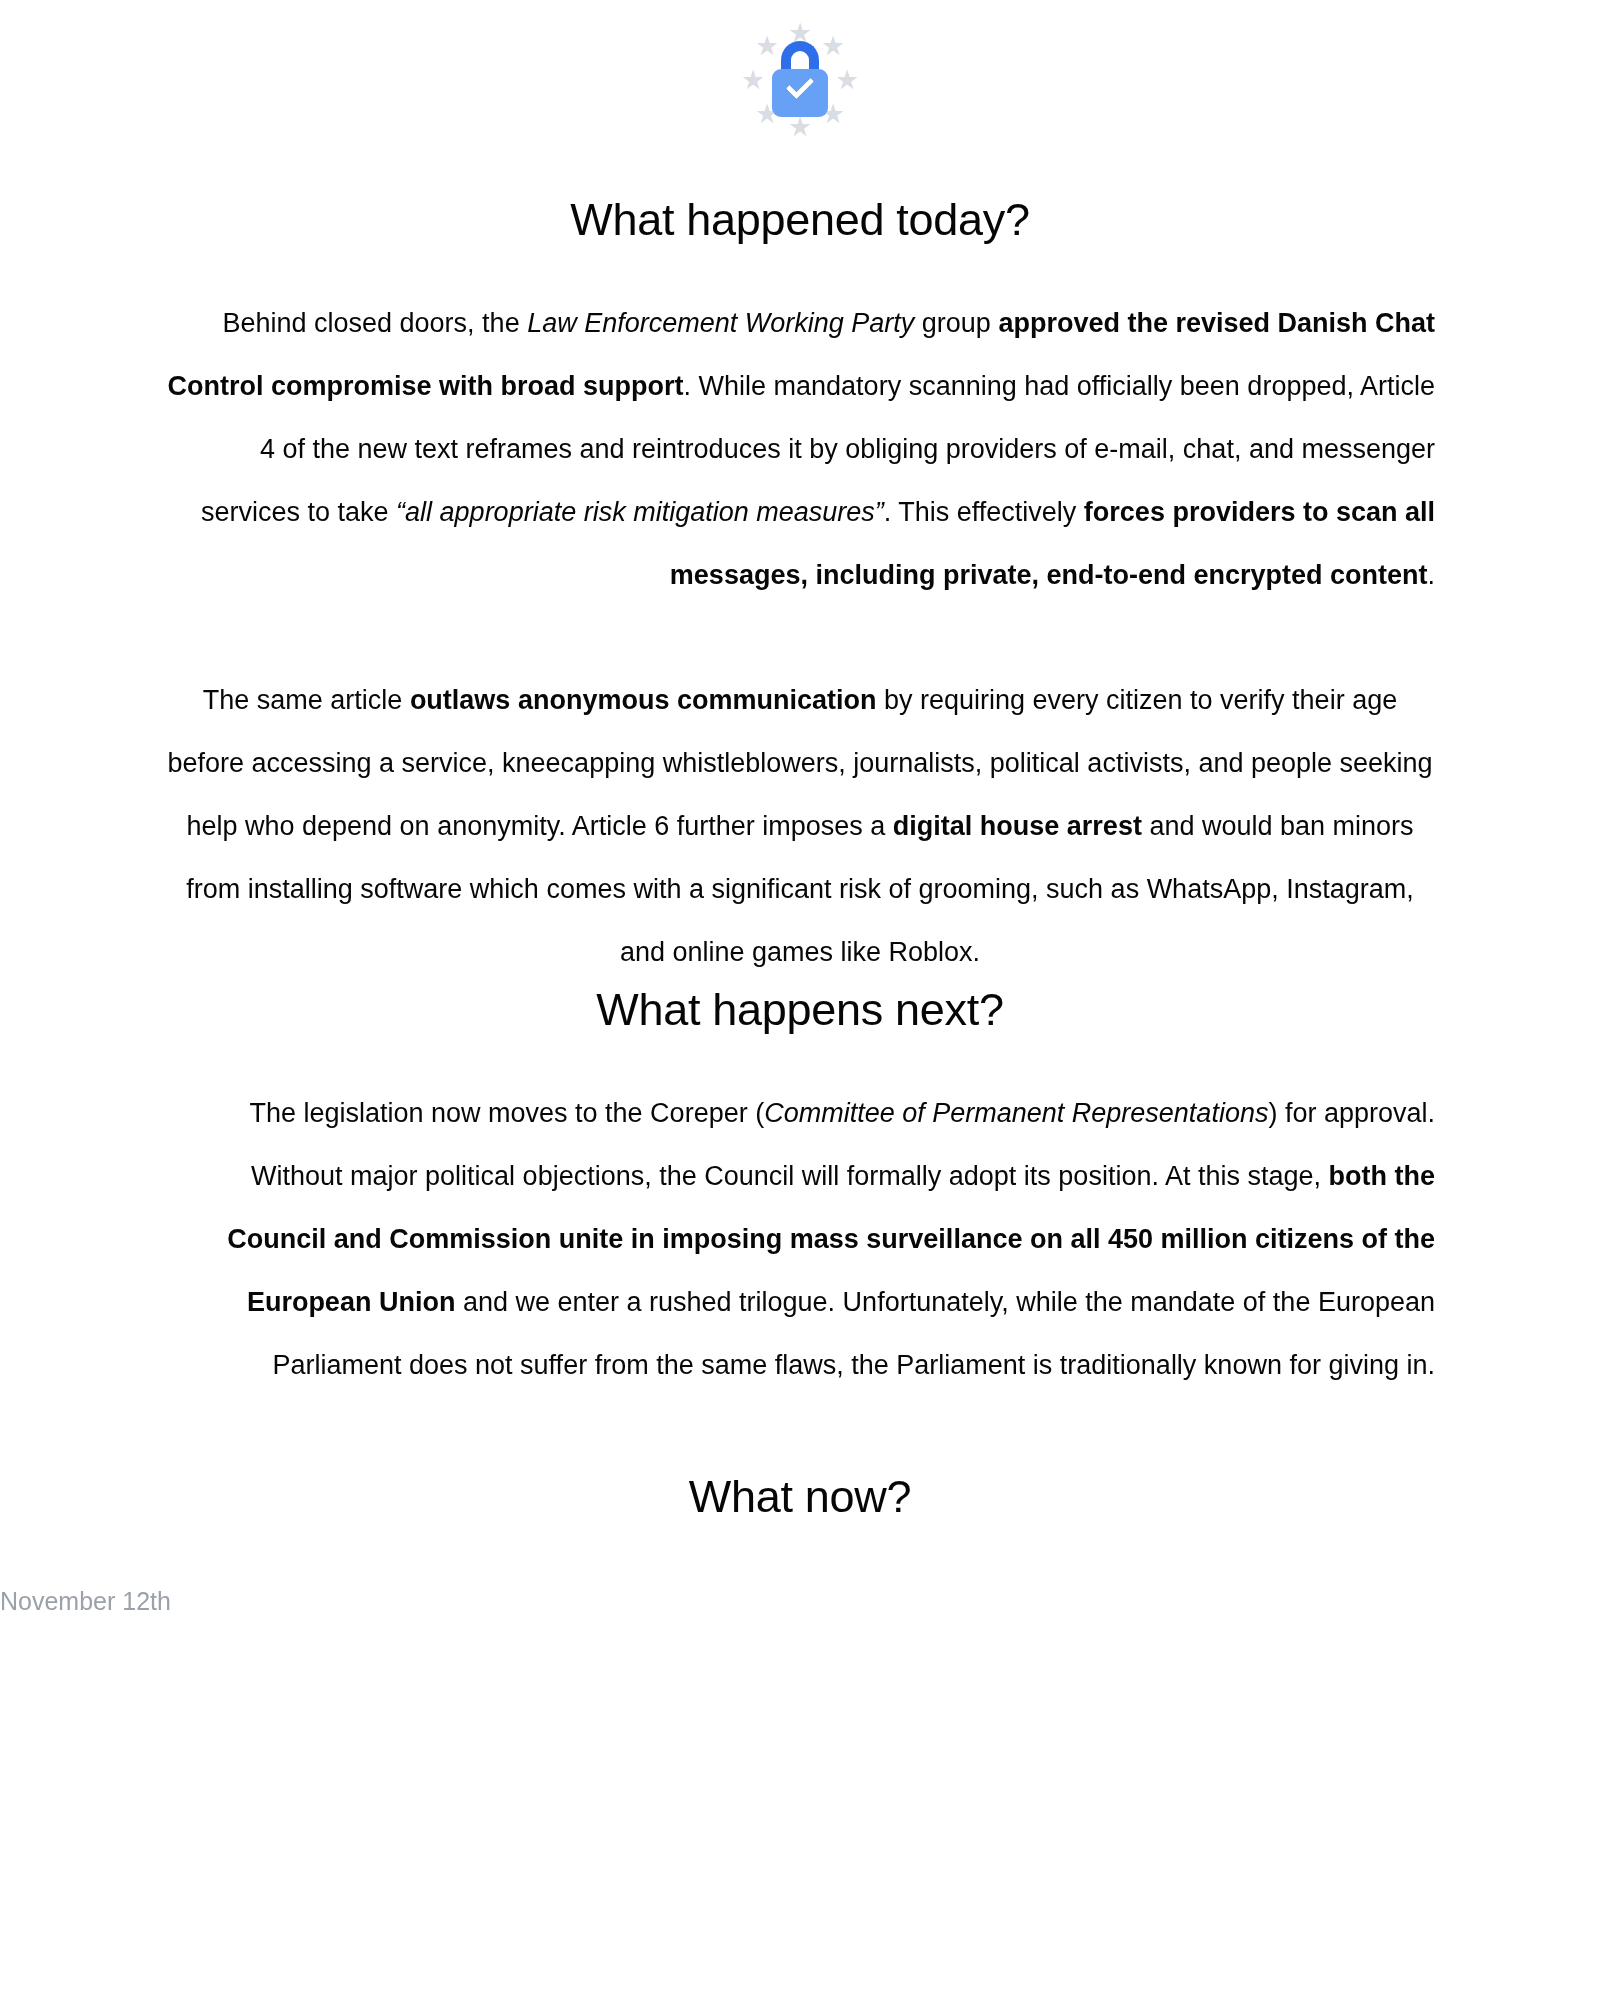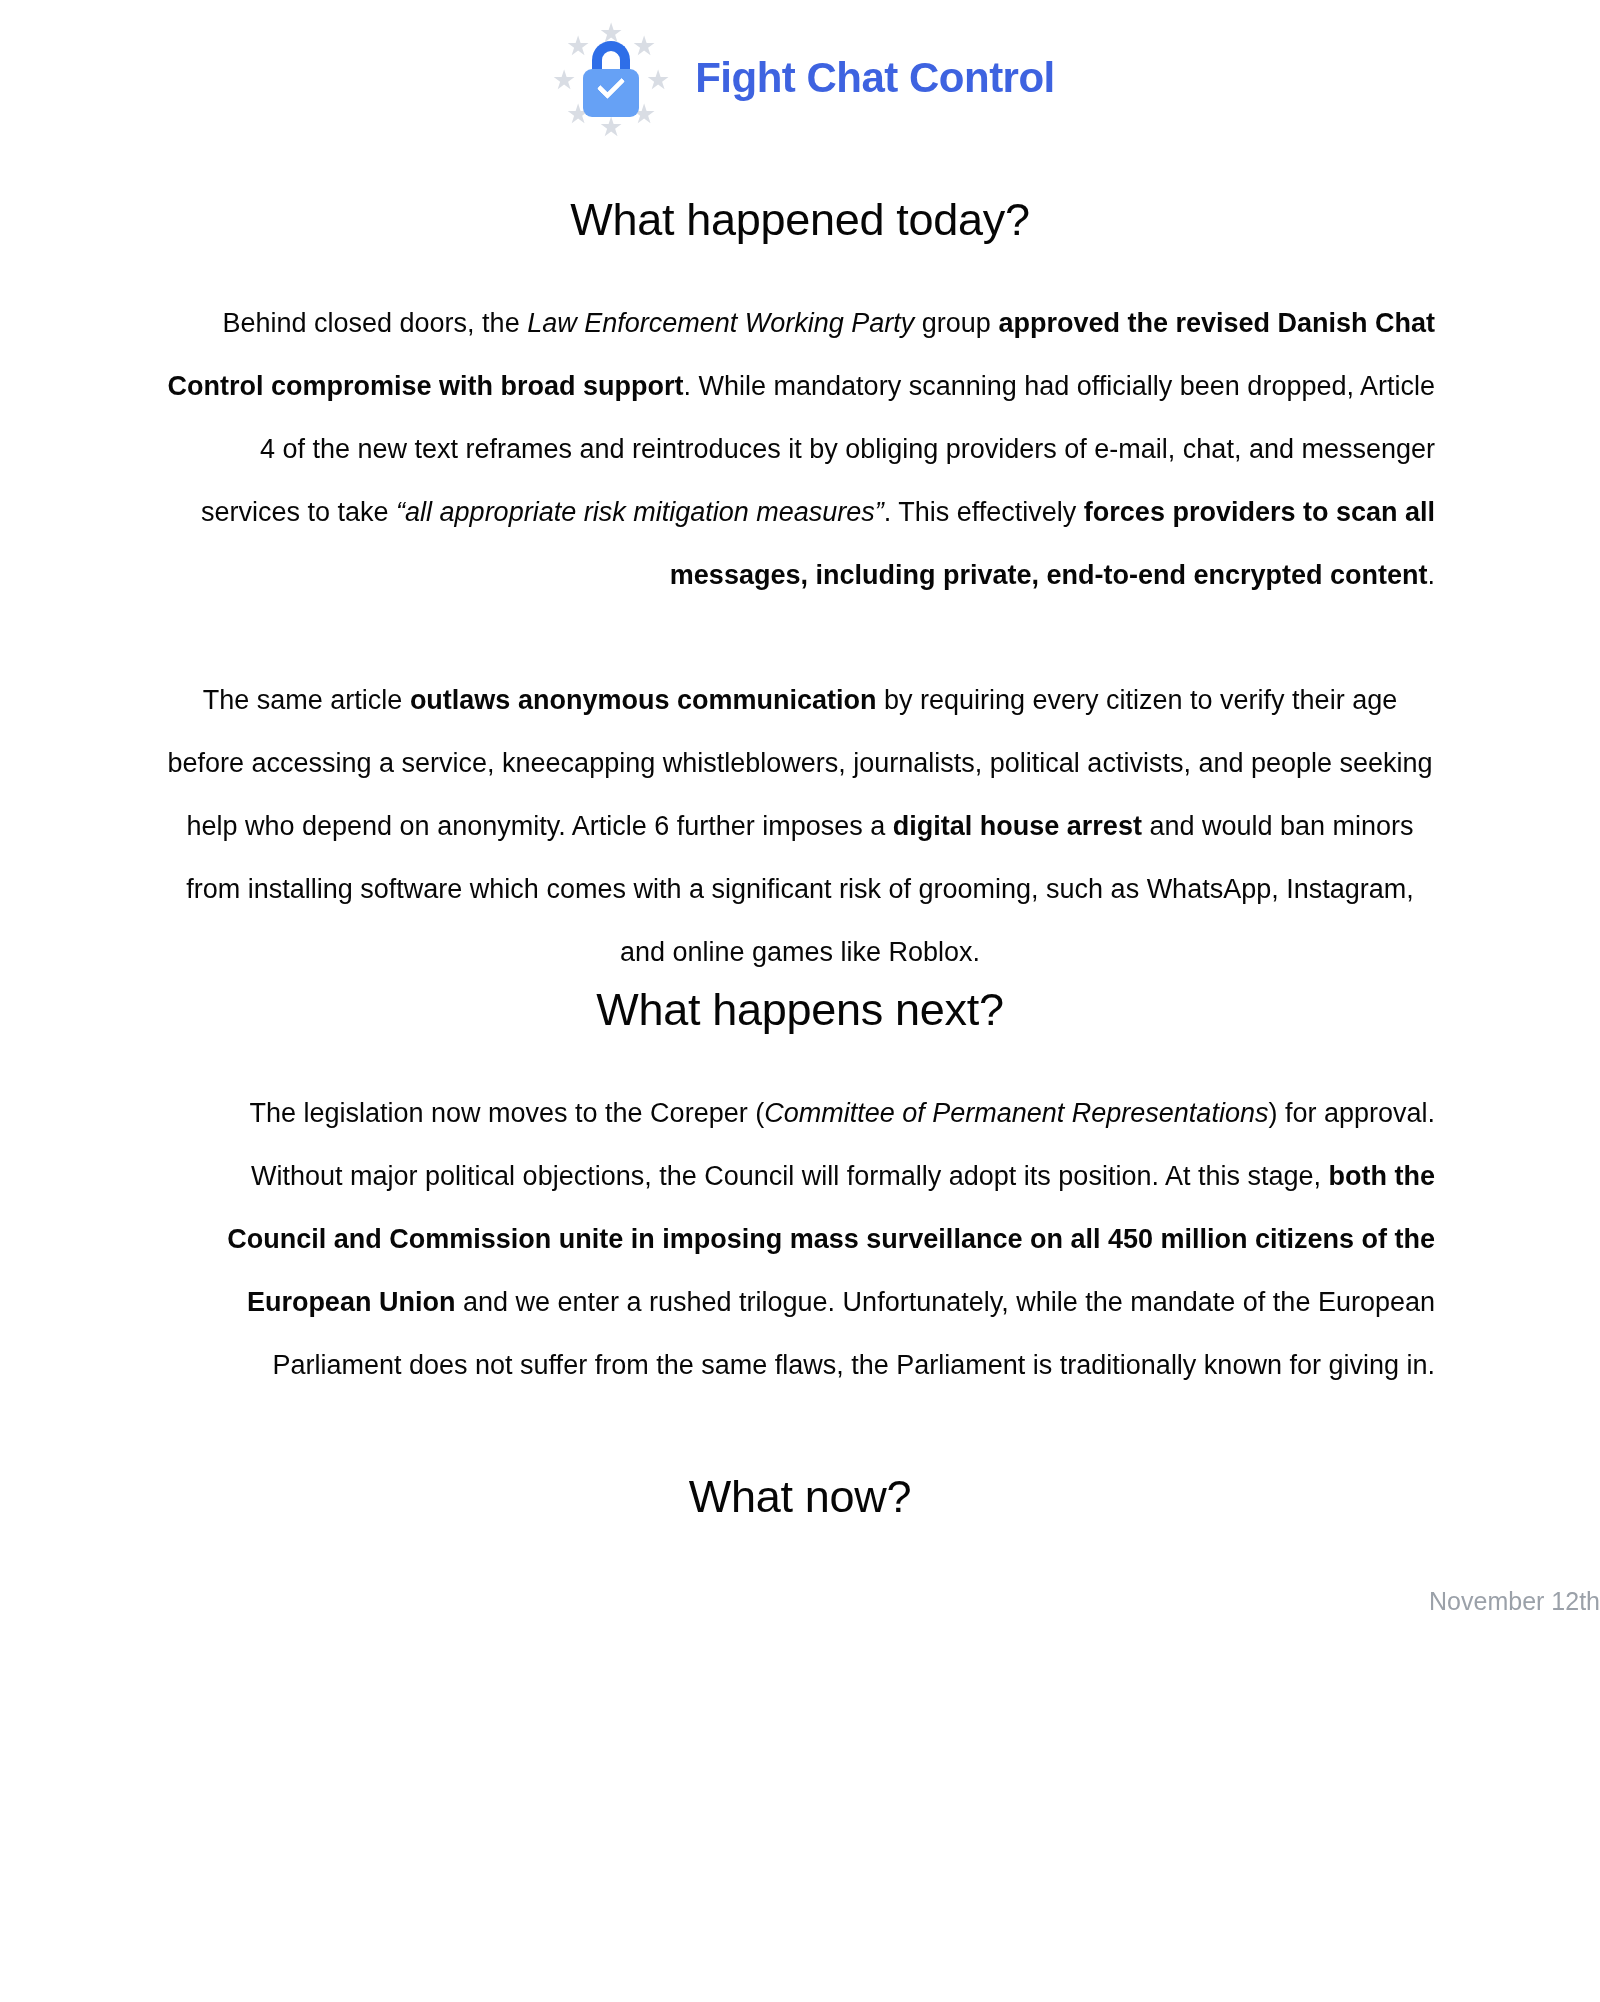--- a/index.html
+++ b/index.html
@@ -74,21 +74,21 @@
     font-size: 27px;
     line-height: 63px;
     color: #070707;
   }
   .p-first { margin-top: 46px; text-align: right; }
   .p-next  { margin-top: 62px; }
   .paragraph strong { font-weight: 700; }
   .paragraph em { font-style: italic; }
 
   
-  .page-footer { margin-top: 64px; text-align: right; }
+  .page-footer { margin-top: 64px; text-align: left; }
   .date-label { font-size: 25px; color: var(--muted, #9ba1a9); }
 </style>
 </head>
 <body>
 
 <div class="page">
 
   <header class="brand-header">
     <div class="logo">
       <div class="logo-icon">
@@ -99,21 +99,20 @@
         <span class="star" style="left:66px;  top:105px;">★</span>
         <span class="star" style="left:33px;  top:92px;">★</span>
         <span class="star" style="left:19px;  top:58px;">★</span>
         <span class="star" style="left:33px;  top:24px;">★</span>
         <div class="lock">
           <div class="lock-shackle"></div>
           <div class="lock-body"></div>
           <div class="lock-check"></div>
         </div>
       </div>
-      <div class="logo-text">Fight Chat Control</div>
     </div>
   </header>
 
   <main>
 
     <section>
       <h1 class="section-heading h1">What happened today?</h1>
       <p class="paragraph p-first"><span>Behind closed doors, the </span><em>Law Enforcement Working Party</em><span> group </span><strong>approved the revised Danish Chat Control compromise with broad support</strong><span>. While mandatory scanning had officially been dropped, Article 4 of the new text reframes and reintroduces it by obliging providers of e-mail, chat, and messenger services to take </span><em>“all appropriate risk mitigation measures”</em><span>. This effectively </span><strong>forces providers to scan all messages, including private, end-to-end encrypted content</strong><span>.</span></p>
       <p class="paragraph p-next"><span>The same article </span><strong>outlaws anonymous communication</strong><span> by requiring every citizen to verify their age before accessing a service, kneecapping whistleblowers, journalists, political activists, and people seeking help who depend on anonymity. Article 6 further imposes a </span><strong>digital house arrest</strong><span> and would ban minors from installing software which comes with a significant risk of grooming, such as WhatsApp, Instagram, and online games like Roblox.</span></p>
     </section>

